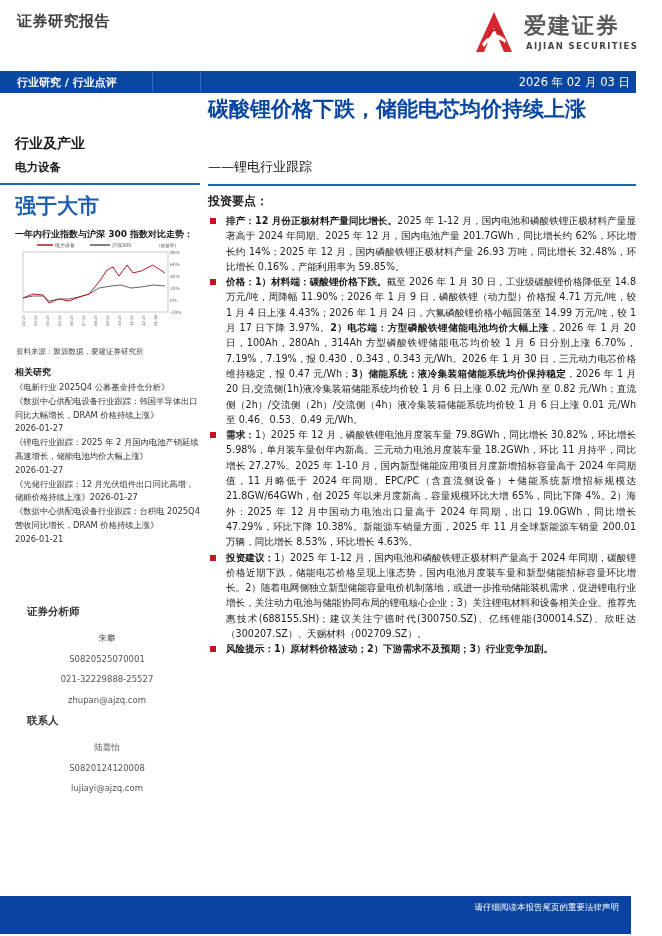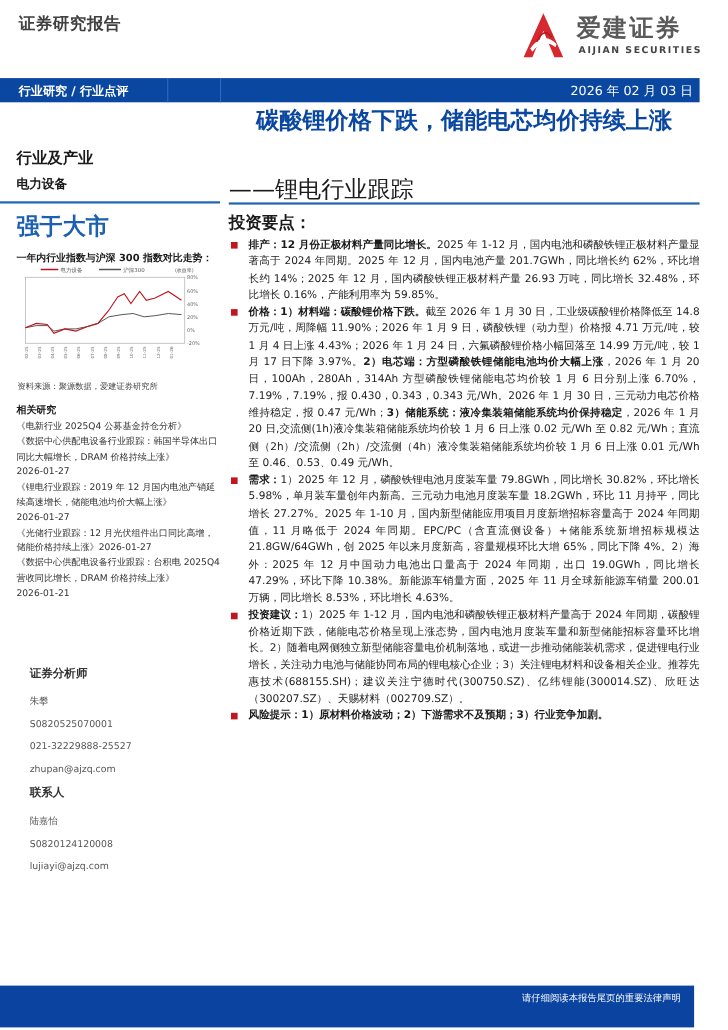--- a/index.html
+++ b/index.html
@@ -14,43 +14,43 @@
   .logo-en { position: absolute; left: 54px; top: 31px; font-size: 8.5px; color: #444; letter-spacing: 1.4px; font-weight: bold; }
 
   .topbar { position: absolute; left: 0; top: 71px; width: 636px; height: 22px; background: #0a47a0; }
   .topbar .sep { position: absolute; top: 0; width: 1px; height: 22px; background: #2f6ac0; }
   .crumb { position: absolute; left: 17px; top: 4px; font-size: 11px; color: #fff; font-weight: bold; }
   .date { position: absolute; right: 6px; top: 4px; font-size: 11.5px; color: #fff; }
 
   .industry { position: absolute; left: 15px; top: 135px; font-size: 14px; font-weight: bold; color: #1a1a1a; }
   .sector { position: absolute; left: 15px; top: 160px; font-size: 11.5px; font-weight: bold; color: #1a1a1a; }
 
-  .title { position: absolute; left: 208px; top: 96px; width: 430px; font-size: 21px; line-height: 27px; font-weight: bold; color: #0a47a0; margin-left: 25px; }
-  .subtitle { position: absolute; left: 208px; top: 158px; font-size: 21px; color: #1a1a1a; }
+  .title { position: absolute; left: 208px; top: 96px; width: 430px; font-size: 21px; line-height: 27px; font-weight: bold; color: #0a47a0; }
+  .subtitle { position: absolute; left: 208px; top: 158px; font-size: 13px; color: #1a1a1a; }
 
   .rule-left { position: absolute; left: 0; top: 183px; width: 200px; height: 2px; background: #1f64b3; }
   .rule-right { position: absolute; left: 208px; top: 184px; width: 428px; height: 2px; background: #1f64b3; }
 
   .rating { position: absolute; left: 15px; top: 192px; font-size: 21px; font-weight: bold; color: #1d5fb0; }
   .chart-title { position: absolute; left: 15px; top: 228px; font-size: 9px; font-weight: bold; color: #1a1a1a; }
 
   .chart { position: absolute; left: 15px; top: 240px; width: 175px; height: 90px; }
   .source { position: absolute; left: 16px; top: 347px; font-size: 7.5px; color: #444; }
 
   .related { position: absolute; left: 15px; top: 366px; width: 186px; }
   .related h4 { font-size: 9px; font-weight: bold; color: #1a1a1a; margin-bottom: 2px; }
   .related .item { font-size: 8.3px; line-height: 13.8px; color: #333; }
 
   .analyst { position: absolute; left: 27px; top: 605px; width: 160px; }
   .analyst h4 { font-size: 10.5px; font-weight: bold; color: #333; margin-bottom: 9px; }
-  .analyst .line { font-size: 8.5px; line-height: 20.5px; color: #555; }
+  .analyst .line { font-size: 8.5px; line-height: 20.5px; color: #555; text-align: center; }
   .analyst .gap { height: 4px; }
 
   .main { position: absolute; left: 208px; top: 193px; width: 428px; }
-  .main .head { font-size: 15px; font-weight: bold; color: #1a1a1a; margin-bottom: 3px; }
+  .main .head { font-size: 12px; font-weight: bold; color: #1a1a1a; margin-bottom: 3px; }
   .bullet { position: relative; padding-left: 18px; font-size: 9.6px; line-height: 15.3px; color: #222; text-align: justify; margin-bottom: 0px; }
   .bullet .sq { position: absolute; left: 2px; top: 5px; width: 6px; height: 6px; background: #c2151d; }
   .bullet b { font-weight: bold; color: #1a1a1a; }
 
   .footer { position: absolute; left: 0; top: 896px; width: 631px; height: 38px; background: #0a44a0; }
   .footer-text { position: absolute; right: 12px; top: 6px; font-size: 8.5px; color: #fff; }
 </style>
 </head>
 <body>
 
@@ -122,21 +122,21 @@
   </g>
 </svg>
 
 <div class="source">资料来源：聚源数据，爱建证券研究所</div>
 
 <div class="related">
   <h4>相关研究</h4>
   <div class="item">《电新行业 2025Q4 公募基金持仓分析》</div>
   <div class="item">《数据中心供配电设备行业跟踪：韩国半导体出口同比大幅增长，DRAM 价格持续上涨》</div>
   <div class="item">2026-01-27</div>
-  <div class="item">《锂电行业跟踪：2019 年 12 月国内电池产销延续高速增长，储能电池均价大幅上涨》</div>
+  <div class="item">《锂电行业跟踪：2025 年 2 月国内电池产销延续高速增长，储能电池均价大幅上涨》</div>
   <div class="item">2026-01-27</div>
   <div class="item"><span>《光储行业跟踪：12 月光伏组件出口同比高增，储能价格持续上涨》</span><span>2026-01-27</span></div>
   <div class="item">《数据中心供配电设备行业跟踪：台积电 2025Q4 营收同比增长，DRAM 价格持续上涨》</div>
   <div class="item">2026-01-21</div>
 </div>
 
 <div class="analyst">
   <h4>证券分析师</h4>
   <div class="line">朱攀</div>
   <div class="line">S0820525070001</div>

